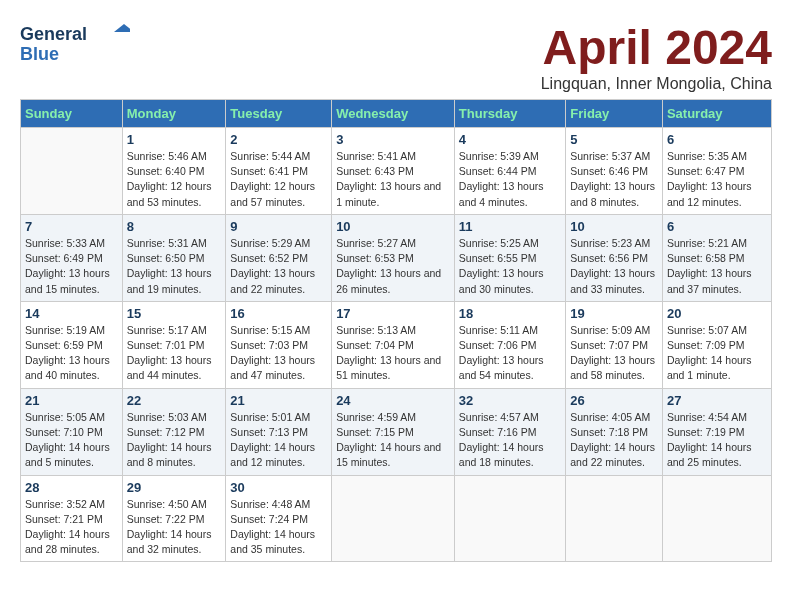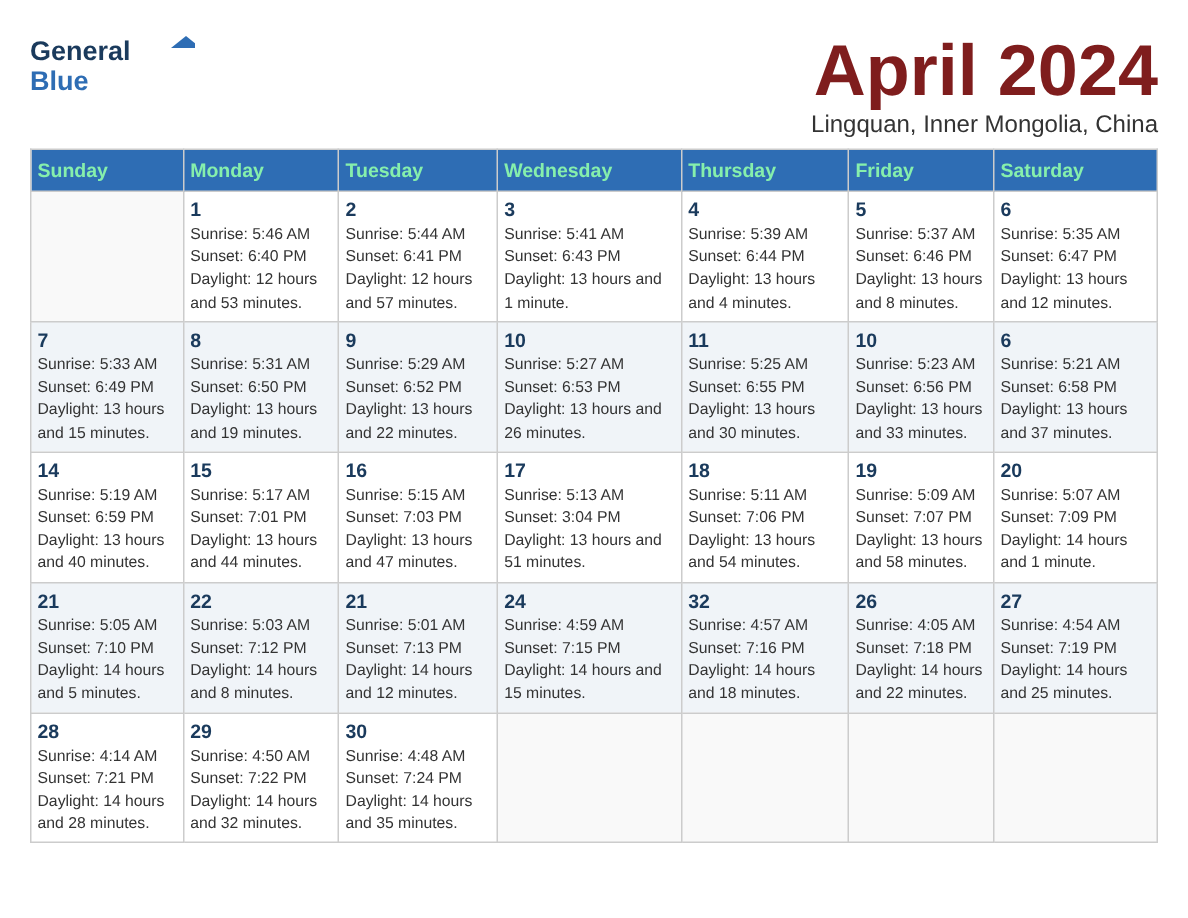--- a/index.html
+++ b/index.html
@@ -220,21 +220,21 @@
         <td>
           <div class="day-num">16</div>
           <div class="day-info">Sunrise: 5:15 AM
 Sunset: 7:03 PM
 Daylight: 13 hours
 and 47 minutes.</div>
         </td>
         <td>
           <div class="day-num">17</div>
           <div class="day-info">Sunrise: 5:13 AM
-Sunset: 3:04 PM
+Sunset: 7:04 PM
 Daylight: 13 hours
 and 51 minutes.</div>
         </td>
         <td>
           <div class="day-num">18</div>
           <div class="day-info">Sunrise: 5:11 AM
 Sunset: 7:06 PM
 Daylight: 13 hours
 and 54 minutes.</div>
         </td>
@@ -300,21 +300,21 @@
           <div class="day-num">27</div>
           <div class="day-info">Sunrise: 4:54 AM
 Sunset: 7:19 PM
 Daylight: 14 hours
 and 25 minutes.</div>
         </td>
       </tr>
       <tr>
         <td>
           <div class="day-num">28</div>
-          <div class="day-info">Sunrise: 4:14 AM
+          <div class="day-info">Sunrise: 3:52 AM
 Sunset: 7:21 PM
 Daylight: 14 hours
 and 28 minutes.</div>
         </td>
         <td>
           <div class="day-num">29</div>
           <div class="day-info">Sunrise: 4:50 AM
 Sunset: 7:22 PM
 Daylight: 14 hours
 and 32 minutes.</div>

